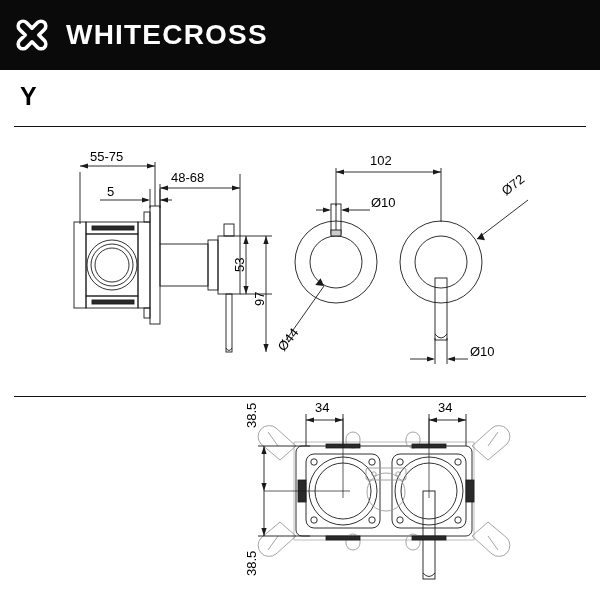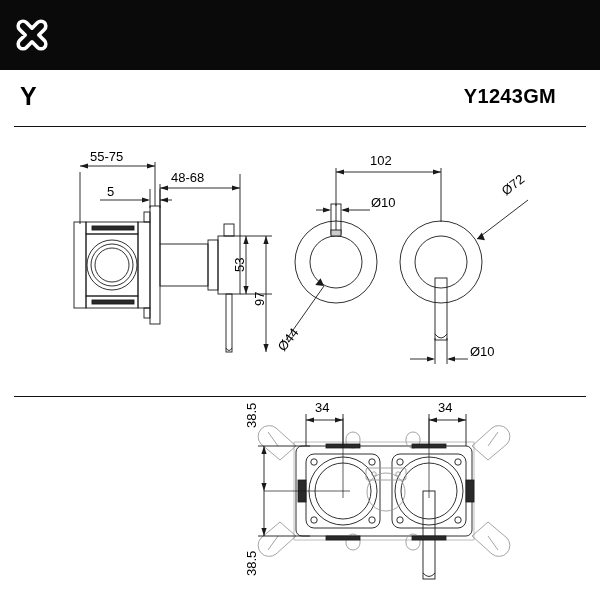--- a/index.html
+++ b/index.html
@@ -84,25 +84,25 @@
     fill: #000000;
   }
 </style>
 </head>
 <body>
 
 <div class="brand-bar">
   <svg class="brand-mark" viewBox="0 0 100 100">
     <path d="M50 33 L64 19 A11 11 0 0 1 81 36 L67 50 L81 64 A11 11 0 0 1 64 81 L50 67 L36 81 A11 11 0 0 1 19 64 L33 50 L19 36 A11 11 0 0 1 36 19 Z" fill="none" stroke="#ffffff" stroke-width="9" stroke-linejoin="round"></path>
   </svg>
+  <div class="brand-name">WHITECROSS</div>
 </div>
 
 <div class="title-row">
   <div class="series-letter">Y</div>
-  <div class="model-code">Y1243GM</div>
 </div>
 <div class="rule top"></div>
 <div class="rule mid"></div>
 
 <div class="pane" id="pane-side">
   <svg width="220" height="215" viewBox="0 0 220 215">
     <g fill="none" stroke="#1a1a1a" stroke-width="0.9">
 
       <rect x="14" y="78" width="12" height="86"></rect>
       <rect x="26" y="90" width="52" height="62"></rect>

